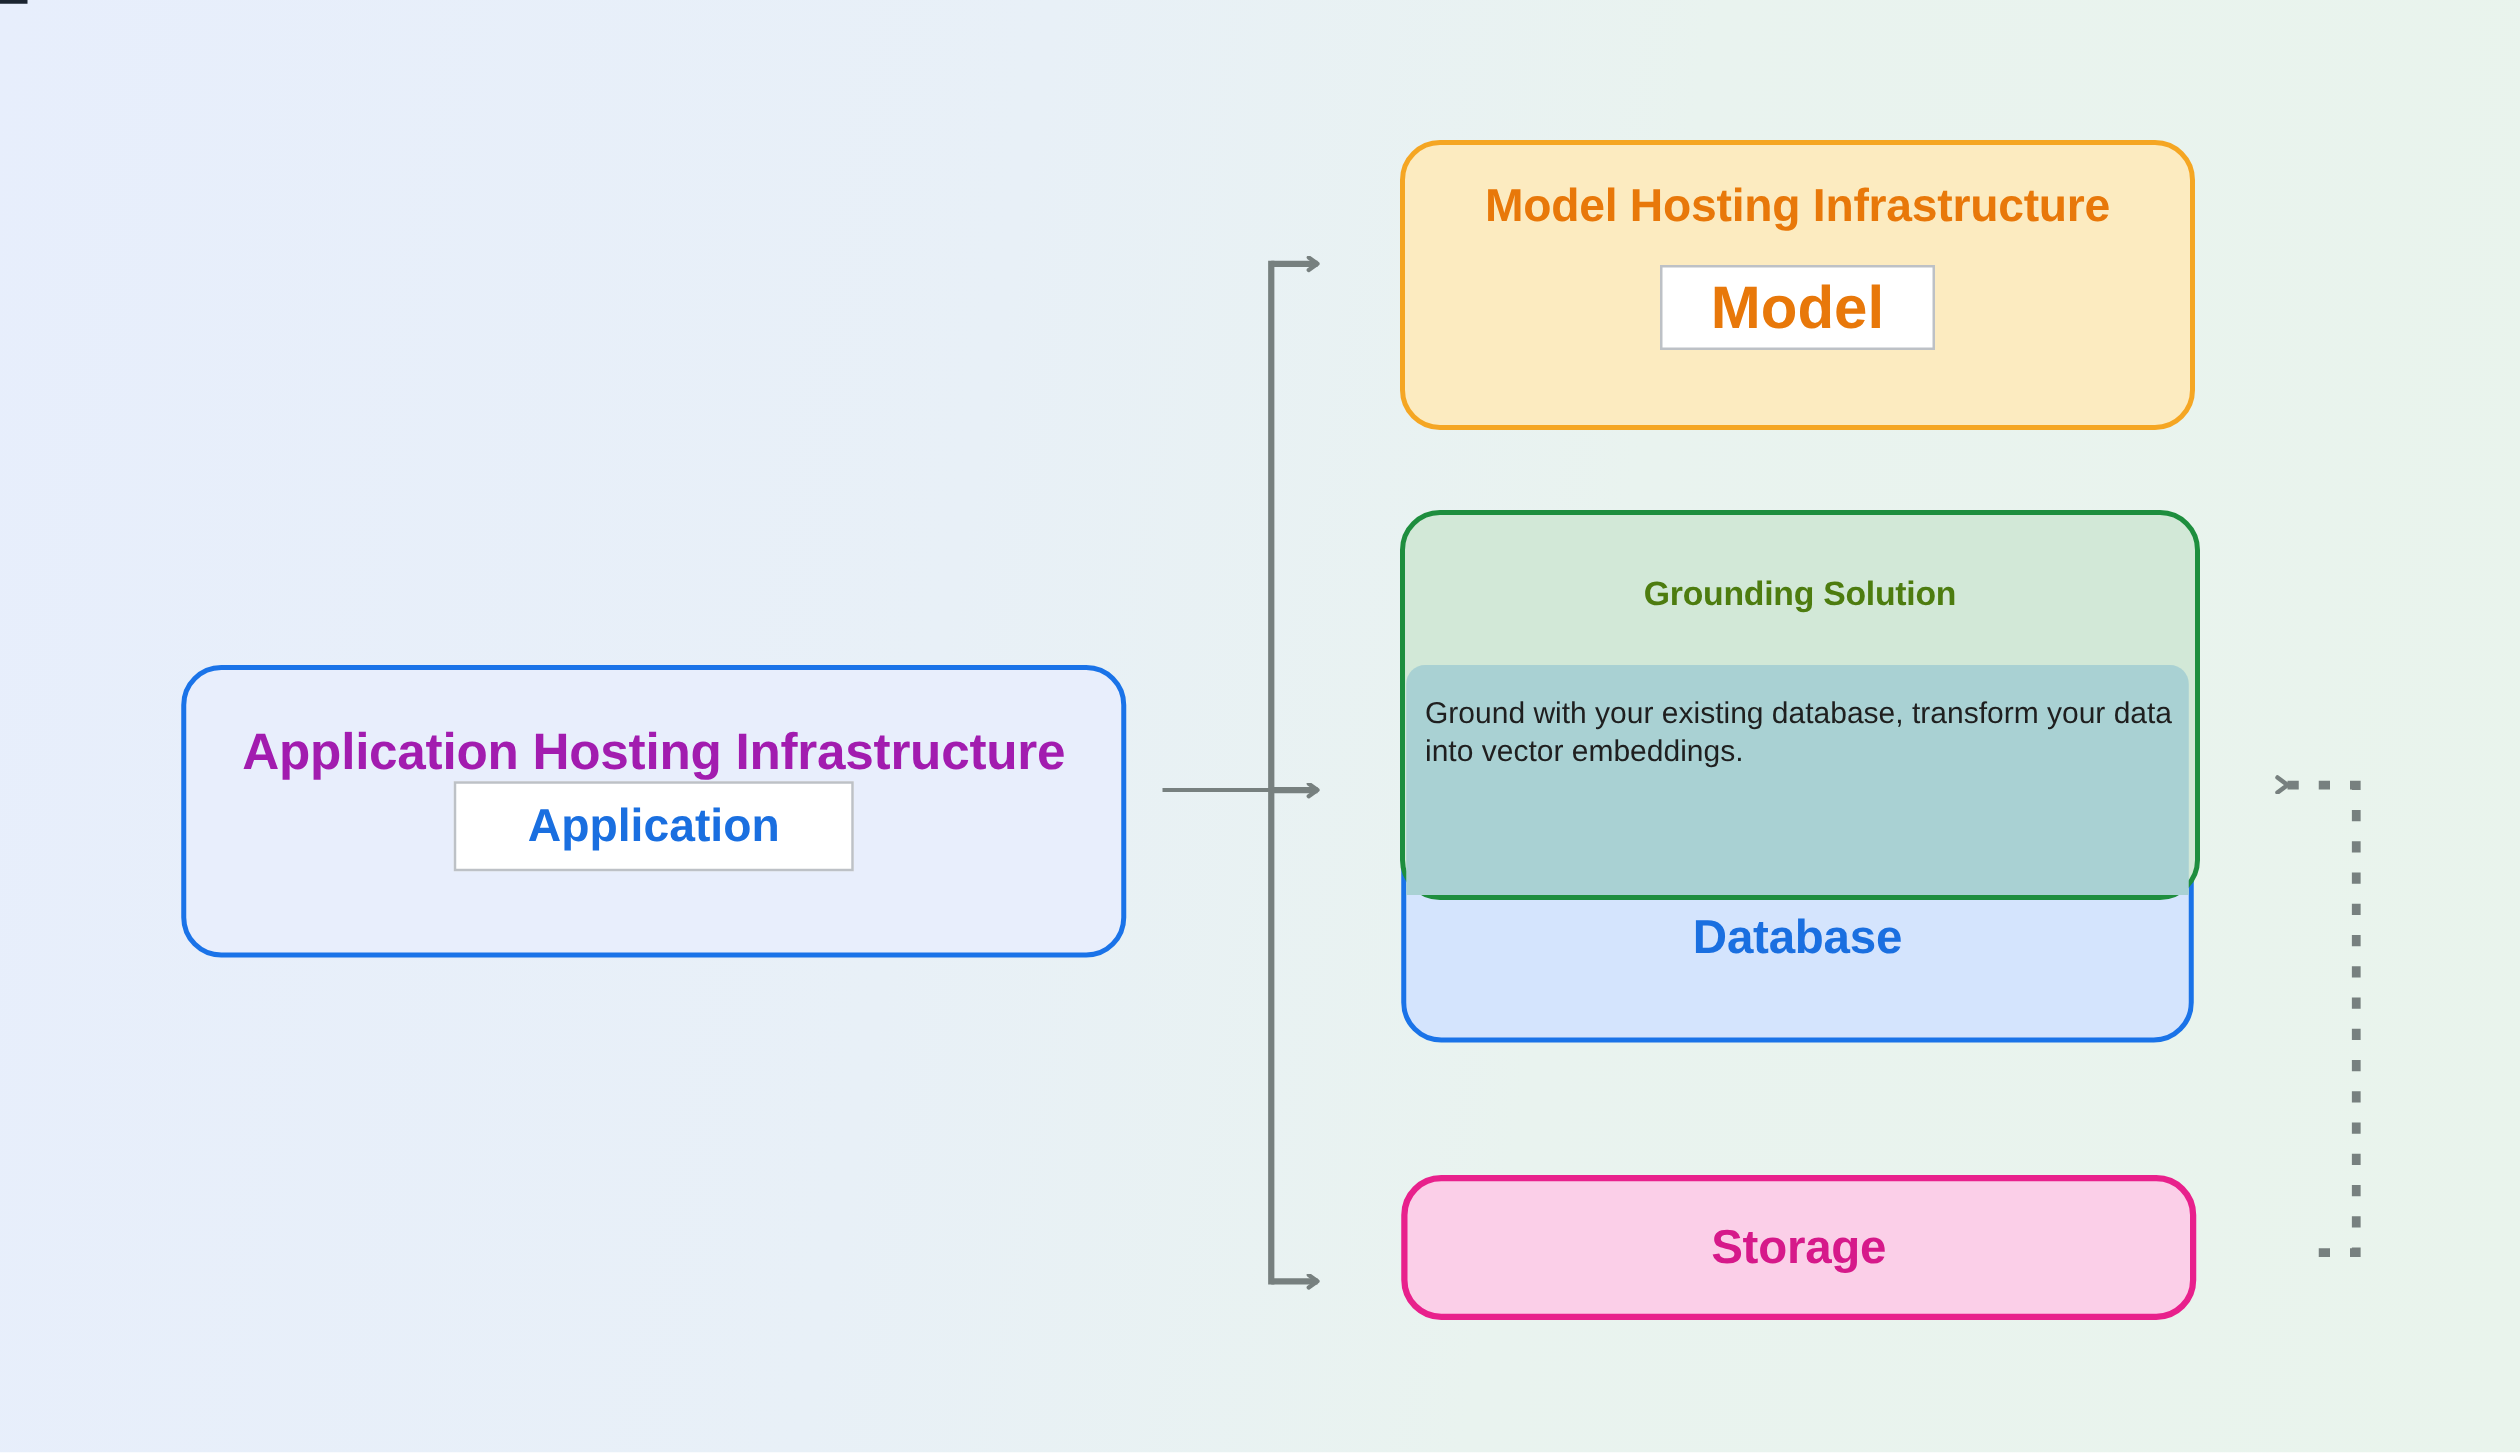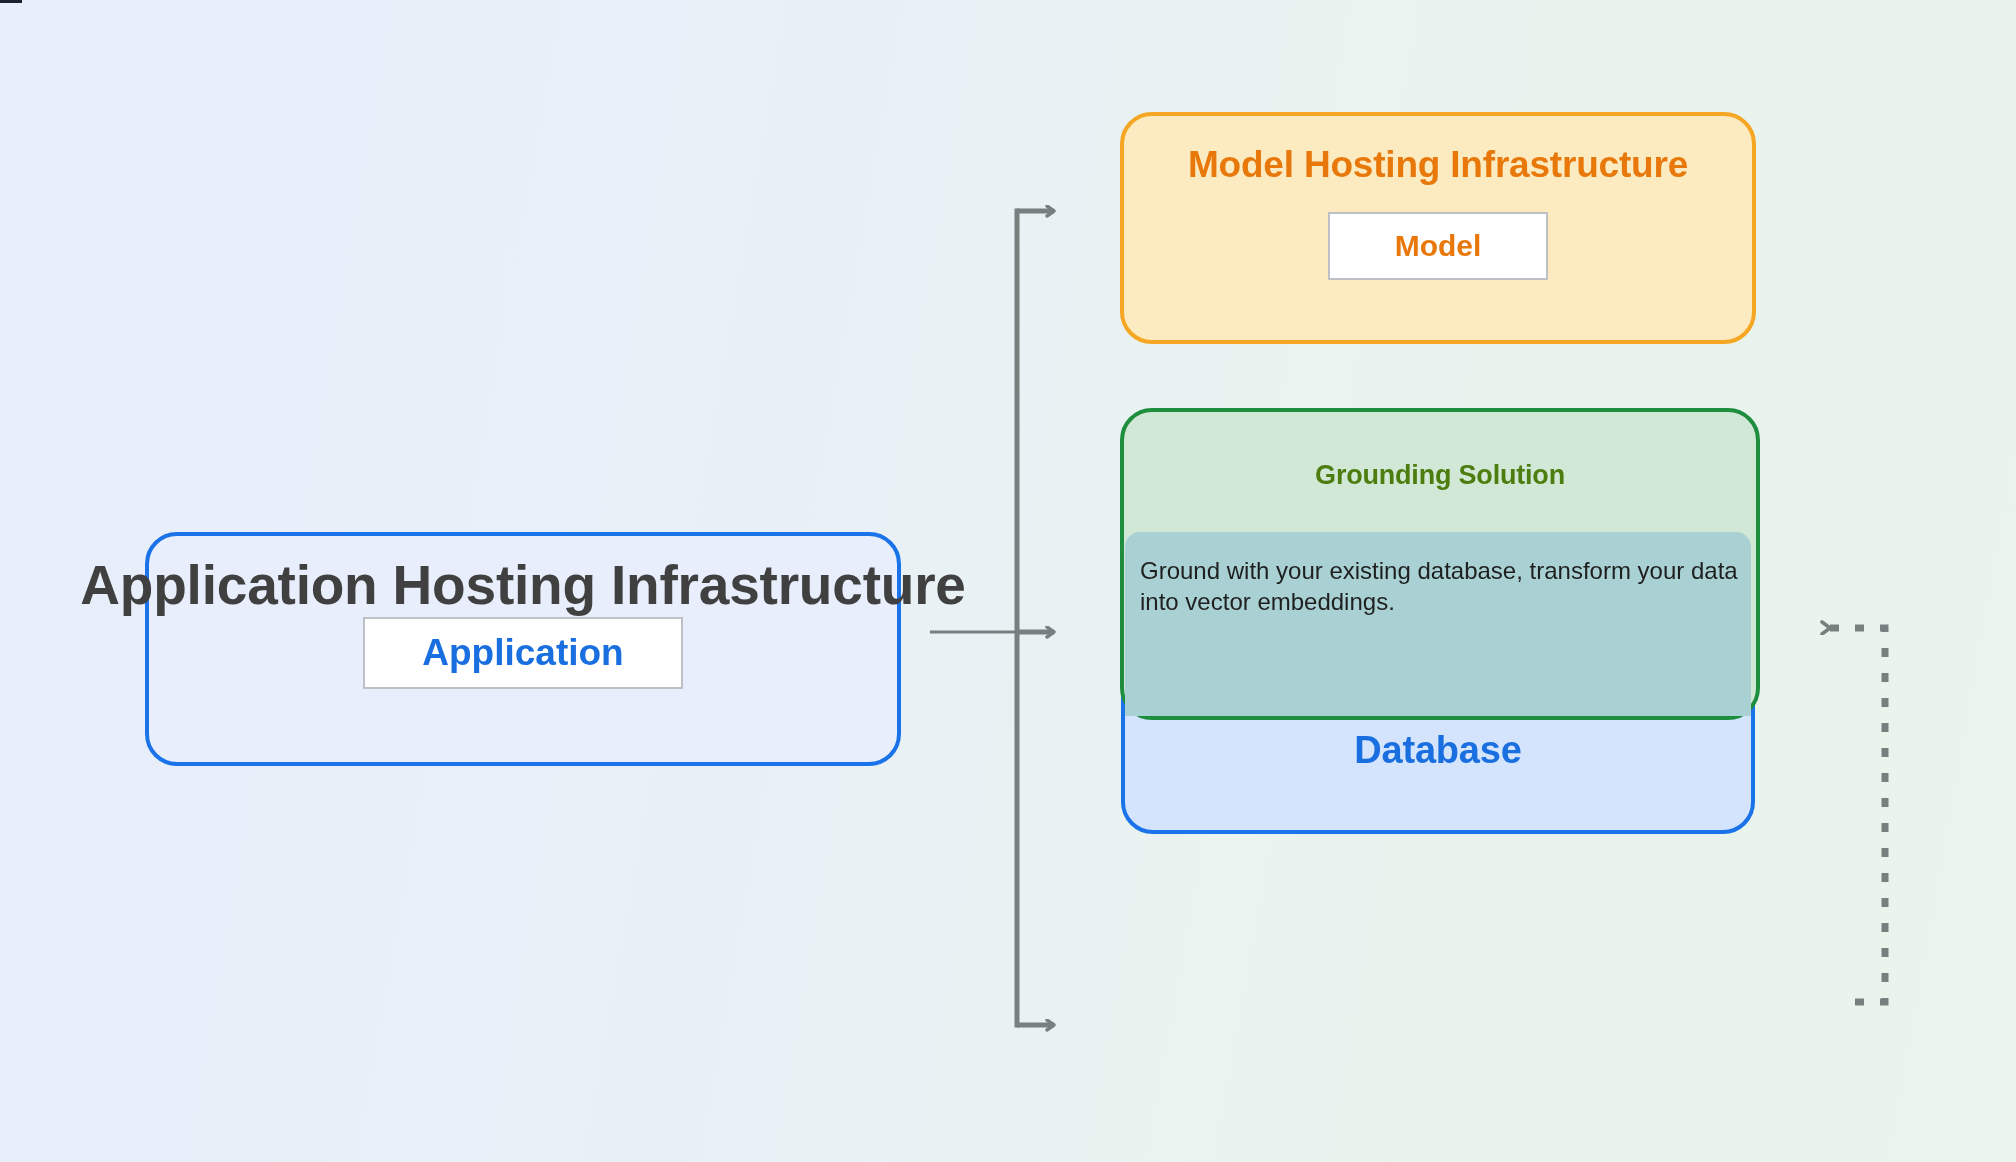--- a/index.html
+++ b/index.html
@@ -51,23 +51,23 @@
 
   
   #app-host {
     left: 145px; top: 532px;
     width: 756px; height: 234px;
     border-width: 4px;
     border-color: #1a73e8;
     background: #e8eefc;
   }
   #app-host .node-title {
-    color: #404040;
-    font-size: 55px;
-    margin-top: 17px;
+    color: #a21caf;
+    font-size: 41px;
+    margin-top: 42px;
   }
   #app-chip {
     width: 320px; height: 72px;
     color: #1a6fe0;
     font-size: 37px;
   }
 
   
   #model-host {
     left: 1120px; top: 112px;
@@ -78,21 +78,21 @@
   }
   #model-host .node-title {
     color: #e8780a;
     font-size: 37px;
     margin-top: 28px;
   }
   #model-chip {
     width: 220px; height: 68px;
     margin-top: 26px;
     color: #e8780a;
-    font-size: 30px;
+    font-size: 48px;
   }
 
   
   #grounding {
     left: 1120px; top: 408px;
     width: 640px; height: 312px;
     border-width: 4px;
     border-color: #1e8e3e;
     background: #d2e8d7;
     z-index: 3;
@@ -218,14 +218,17 @@
     <div class="node-title">Grounding Solution</div>
   </div>
 
   <div class="node" id="database">
     <div class="node-title">Database</div>
   </div>
 
   <div id="overlap"></div>
   <div id="ground-desc">Ground with your existing database, transform your data into vector embeddings.</div>
 
+  <div class="node" id="storage">
+    <div class="node-title">Storage</div>
+  </div>
 
 </div>
 
 </body></html>

